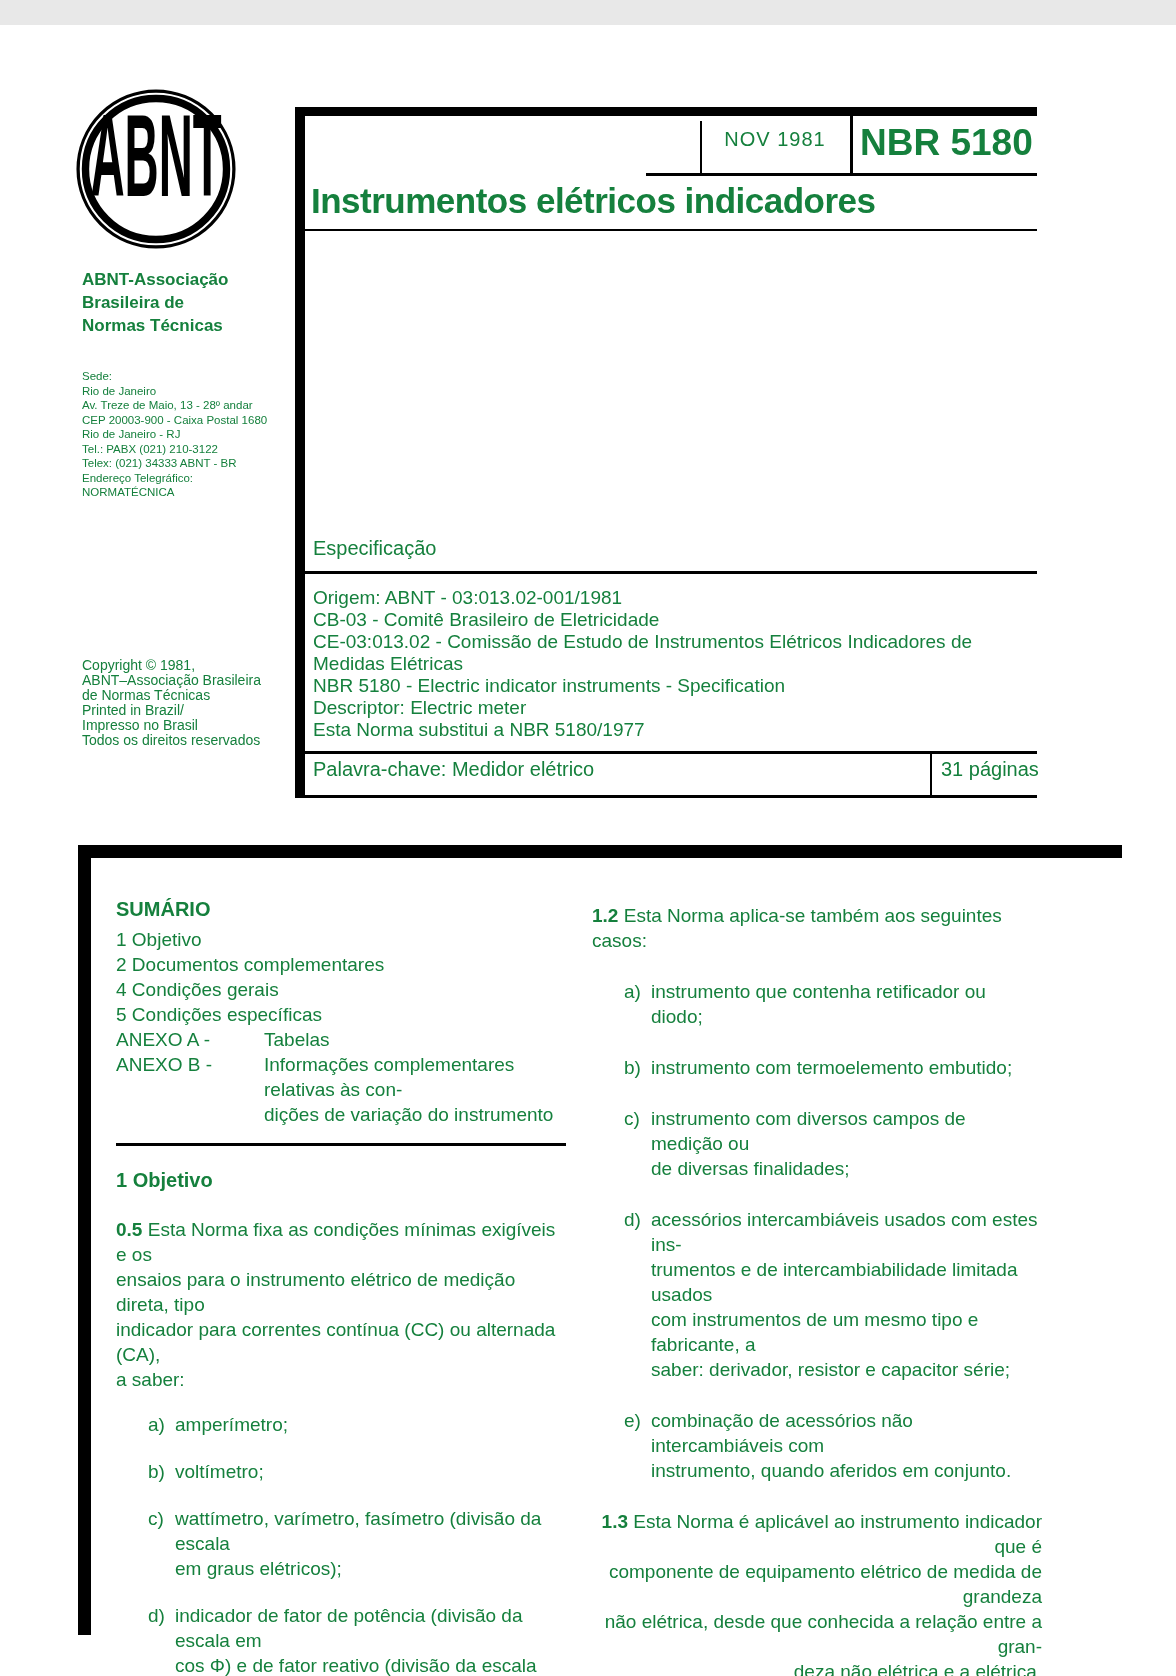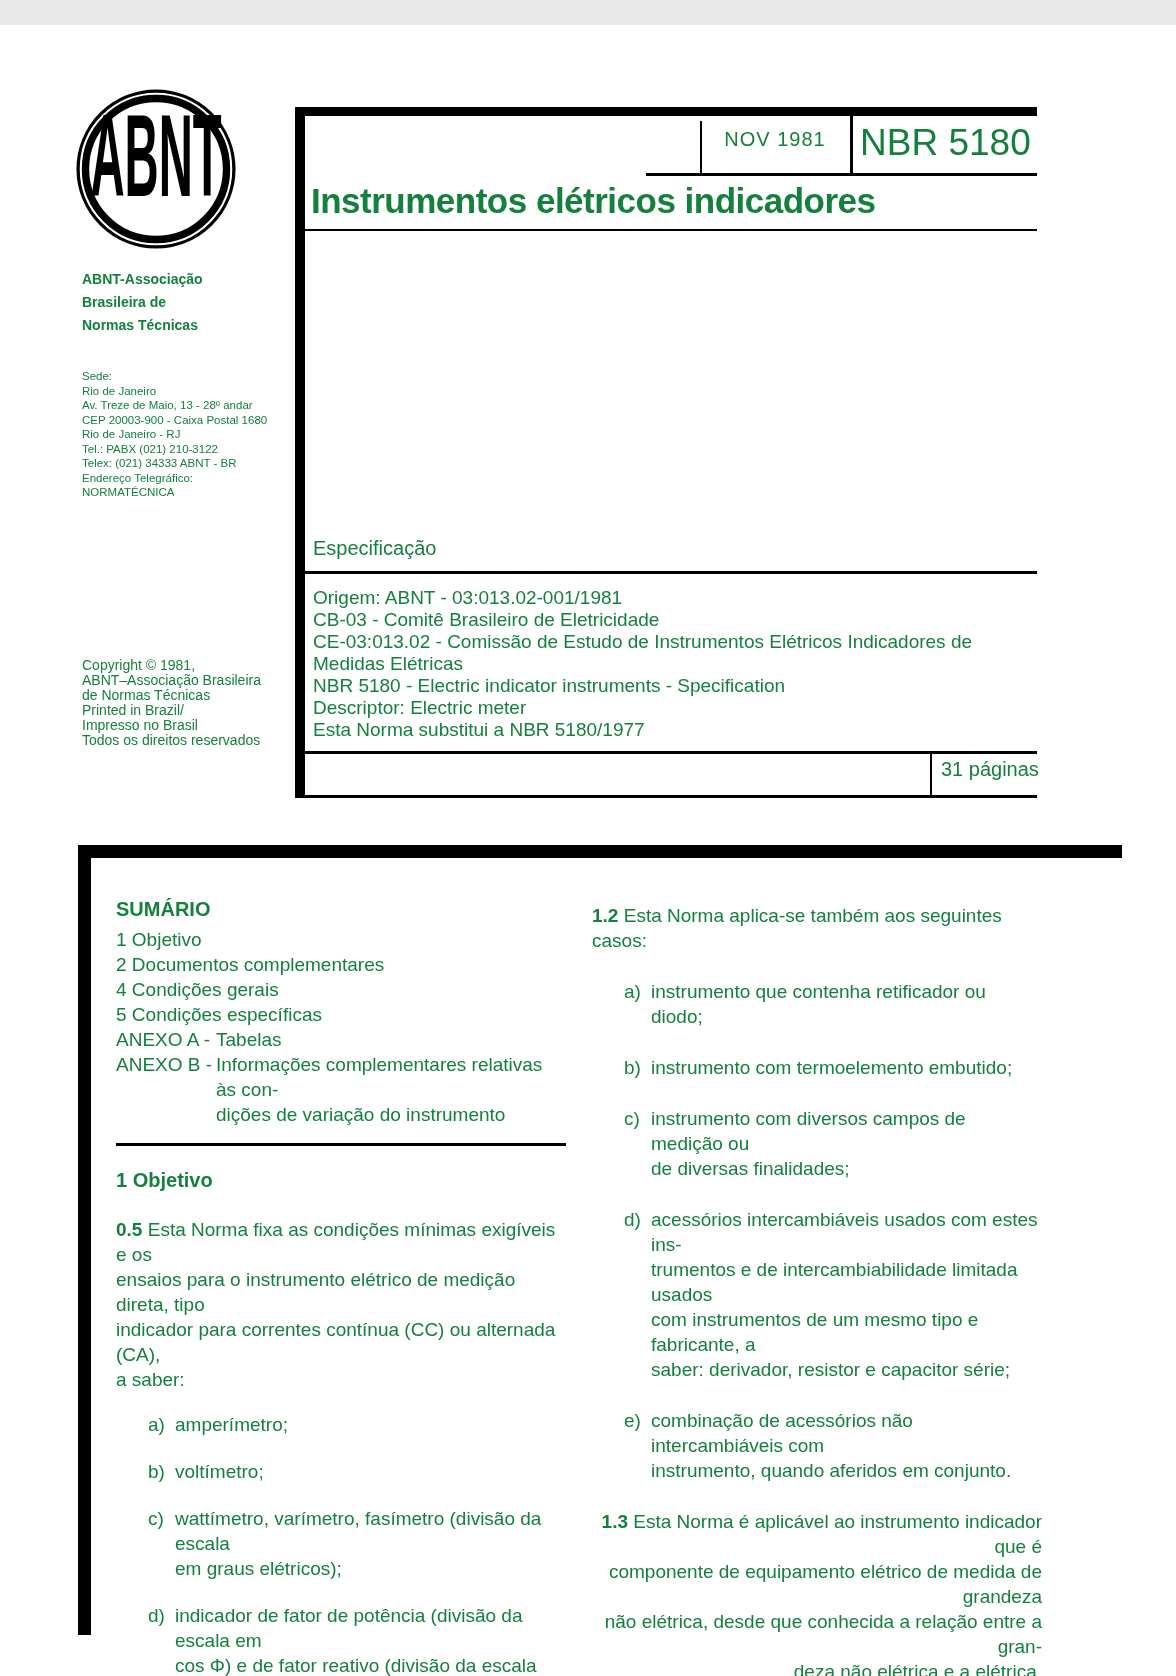--- a/index.html
+++ b/index.html
@@ -9,21 +9,21 @@
     background:#ffffff;
     overflow:hidden;
     font-family:"Liberation Sans","DejaVu Sans",sans-serif;
     color:#15803d;
     margin-top:25px;
   }
   
   .logo{position:absolute;left:74px;top:62px;width:164px;height:164px;}
   .org-name{
     position:absolute;left:82px;top:243px;width:210px;
-    font-size:14px;font-weight:bold;line-height:23px;white-space:pre-line;
+    font-size:17px;font-weight:bold;line-height:23px;white-space:pre-line;
   }
   .address{
     position:absolute;left:82px;top:344px;width:230px;
     font-size:11.5px;line-height:14.5px;white-space:pre-line;
   }
   .copyright{
     position:absolute;left:82px;top:633px;width:230px;
     font-size:14px;line-height:15px;white-space:pre-line;
   }
   
@@ -32,21 +32,21 @@
   .hline{position:absolute;background:#000;}
   .vline{position:absolute;background:#000;}
   .date-cell{
     position:absolute;left:700px;top:88px;width:150px;height:52px;
     display:flex;align-items:center;justify-content:center;
     font-size:20px;letter-spacing:1px;
   }
   .code-cell{
     position:absolute;left:852px;top:92px;width:186px;height:52px;
     display:flex;align-items:center;justify-content:flex-start;
-    font-size:37px;font-weight:normal;letter-spacing:0px;padding-left:8px;box-sizing:border-box;
+    font-size:37px;font-weight:bold;letter-spacing:0px;padding-left:8px;box-sizing:border-box;
   }
   .doc-title{
     position:absolute;left:311px;top:156px;width:720px;
     font-size:35px;font-weight:bold;letter-spacing:-0.5px;
   }
   .doc-type{
     position:absolute;left:313px;top:512px;font-size:20px;
   }
   .origin{
     position:absolute;left:313px;top:562px;width:710px;
@@ -56,21 +56,21 @@
   .kw-pages{position:absolute;left:941px;top:733px;font-size:20px;}
   
   .low-top{position:absolute;left:78px;top:820px;width:1044px;height:13px;background:#000;}
   .low-left{position:absolute;left:78px;top:820px;width:13px;height:790px;background:#000;}
   
   .col{position:absolute;width:450px;font-size:19px;line-height:25px;}
   .col-l{left:116px;top:872px;}
   .col-r{left:592px;top:878px;}
   .sum-title{font-size:20px;font-weight:bold;margin-bottom:5px;}
   .sum-item{line-height:25px;}
-  .annex-row{display:flex;}
+  .annex-row{display:flex;gap:48px;}
   .annex-label{width:100px;flex:none;}
   .annex-text{flex:1;white-space:pre-line;}
   .col-divider{height:3px;background:#000;margin:16px 0 22px 0;width:100%;}
   .sec-heading{font-size:20px;font-weight:bold;margin-bottom:24px;}
   .para{white-space:pre-line;margin-bottom:20px;}
   .para b{font-weight:bold;}
   .list{margin-left:32px;}
   .li{display:flex;margin-bottom:22px;}
   .col-r .li{margin-bottom:26px;}
   .li-marker{width:27px;flex:none;}
@@ -129,20 +129,21 @@
 
   <div class="origin">Origem: ABNT - 03:013.02-001/1981
 CB-03 - Comitê Brasileiro de Eletricidade
 CE-03:013.02 - Comissão de Estudo de Instrumentos Elétricos Indicadores de
 Medidas Elétricas
 NBR 5180 - Electric indicator instruments - Specification
 Descriptor: Electric meter
 Esta Norma substitui a NBR 5180/1977</div>
 
   <div class="hline" style="left:305px;top:726px;width:732px;height:3px;"></div>
+  <div class="kw-row">Palavra-chave: Medidor elétrico</div>
   <div class="vline" style="left:930px;top:729px;width:2px;height:43px;"></div>
   <div class="kw-pages">31 páginas</div>
   <div class="hline" style="left:295px;top:770px;width:742px;height:3px;"></div>
 
   <div class="low-top"></div>
   <div class="low-left"></div>
 
   <div class="col col-l">
     <div class="sum-title">SUMÁRIO</div>
     <div class="sum-item">1 Objetivo</div>

